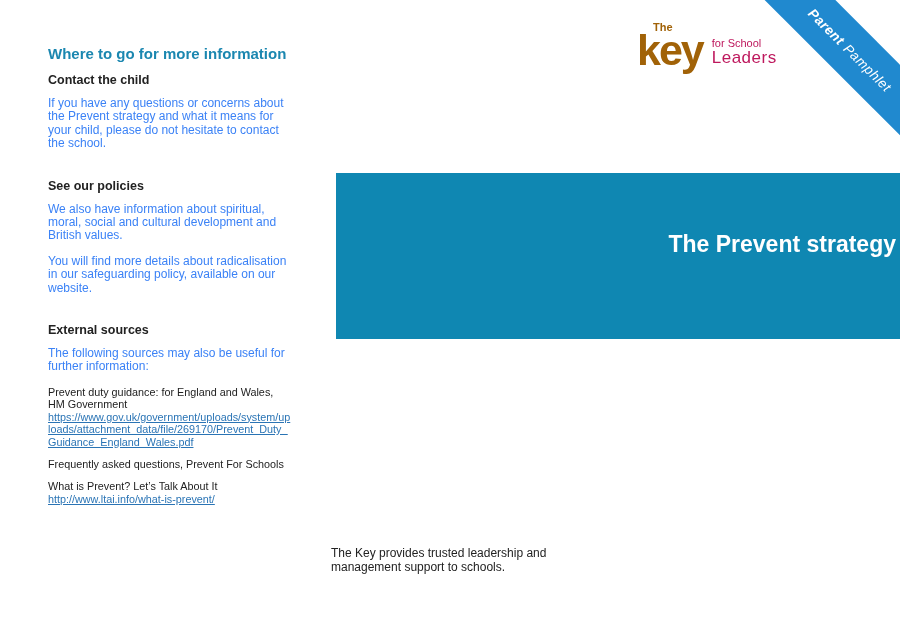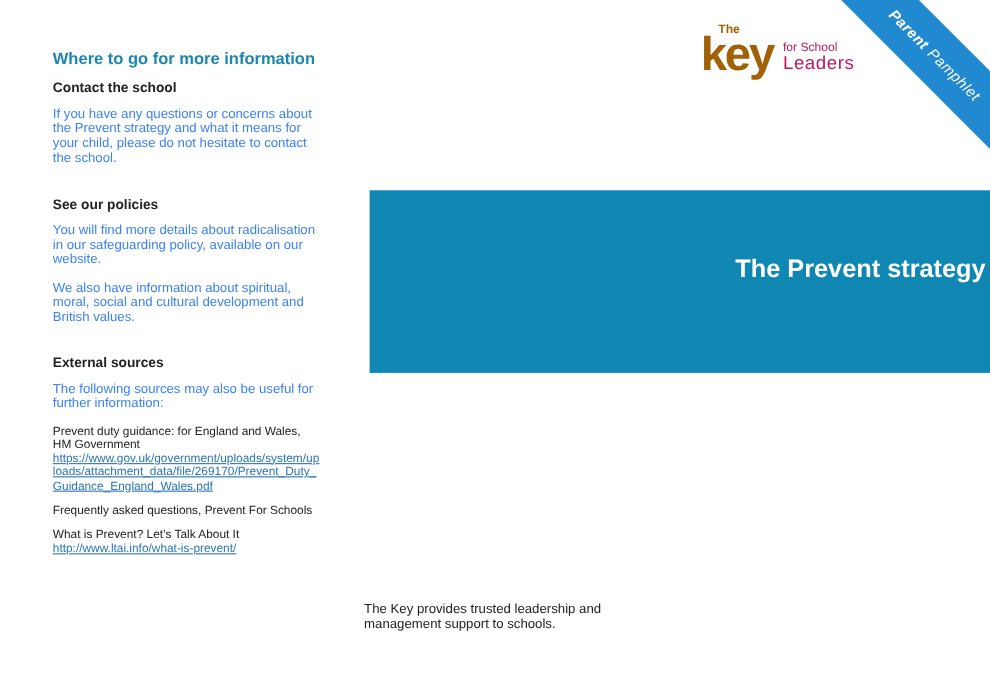--- a/index.html
+++ b/index.html
@@ -68,26 +68,26 @@
   }
 </style>
 </head>
 <body>
 
 <div class="page">
 
   <div class="left-col">
     <h1>Where to go for more information</h1>
 
-    <h2>Contact the school</h2>
+    <h2>Contact the child</h2>
     <p>If you have any questions or concerns about the Prevent strategy and what it means for your child, please do not hesitate to contact the school.</p>
 
     <h2 class="gap-top">See our policies</h2>
+    <p>We also have information about spiritual, moral, social and cultural development and British values.</p>
     <p>You will find more details about radicalisation in our safeguarding policy, available on our website.</p>
-    <p>We also have information about spiritual, moral, social and cultural development and British values.</p>
 
     <h2 class="gap-top">External sources</h2>
     <p>The following sources may also be useful for further information:</p>
 
     <div class="source">
       <div class="src-label">Prevent duty guidance: for England and Wales, HM Government</div>
       <a class="src-link">https://www.gov.uk/government/uploads/system/uploads/attachment_data/file/269170/Prevent_Duty_Guidance_England_Wales.pdf</a>
     </div>
 
     <div class="source">

